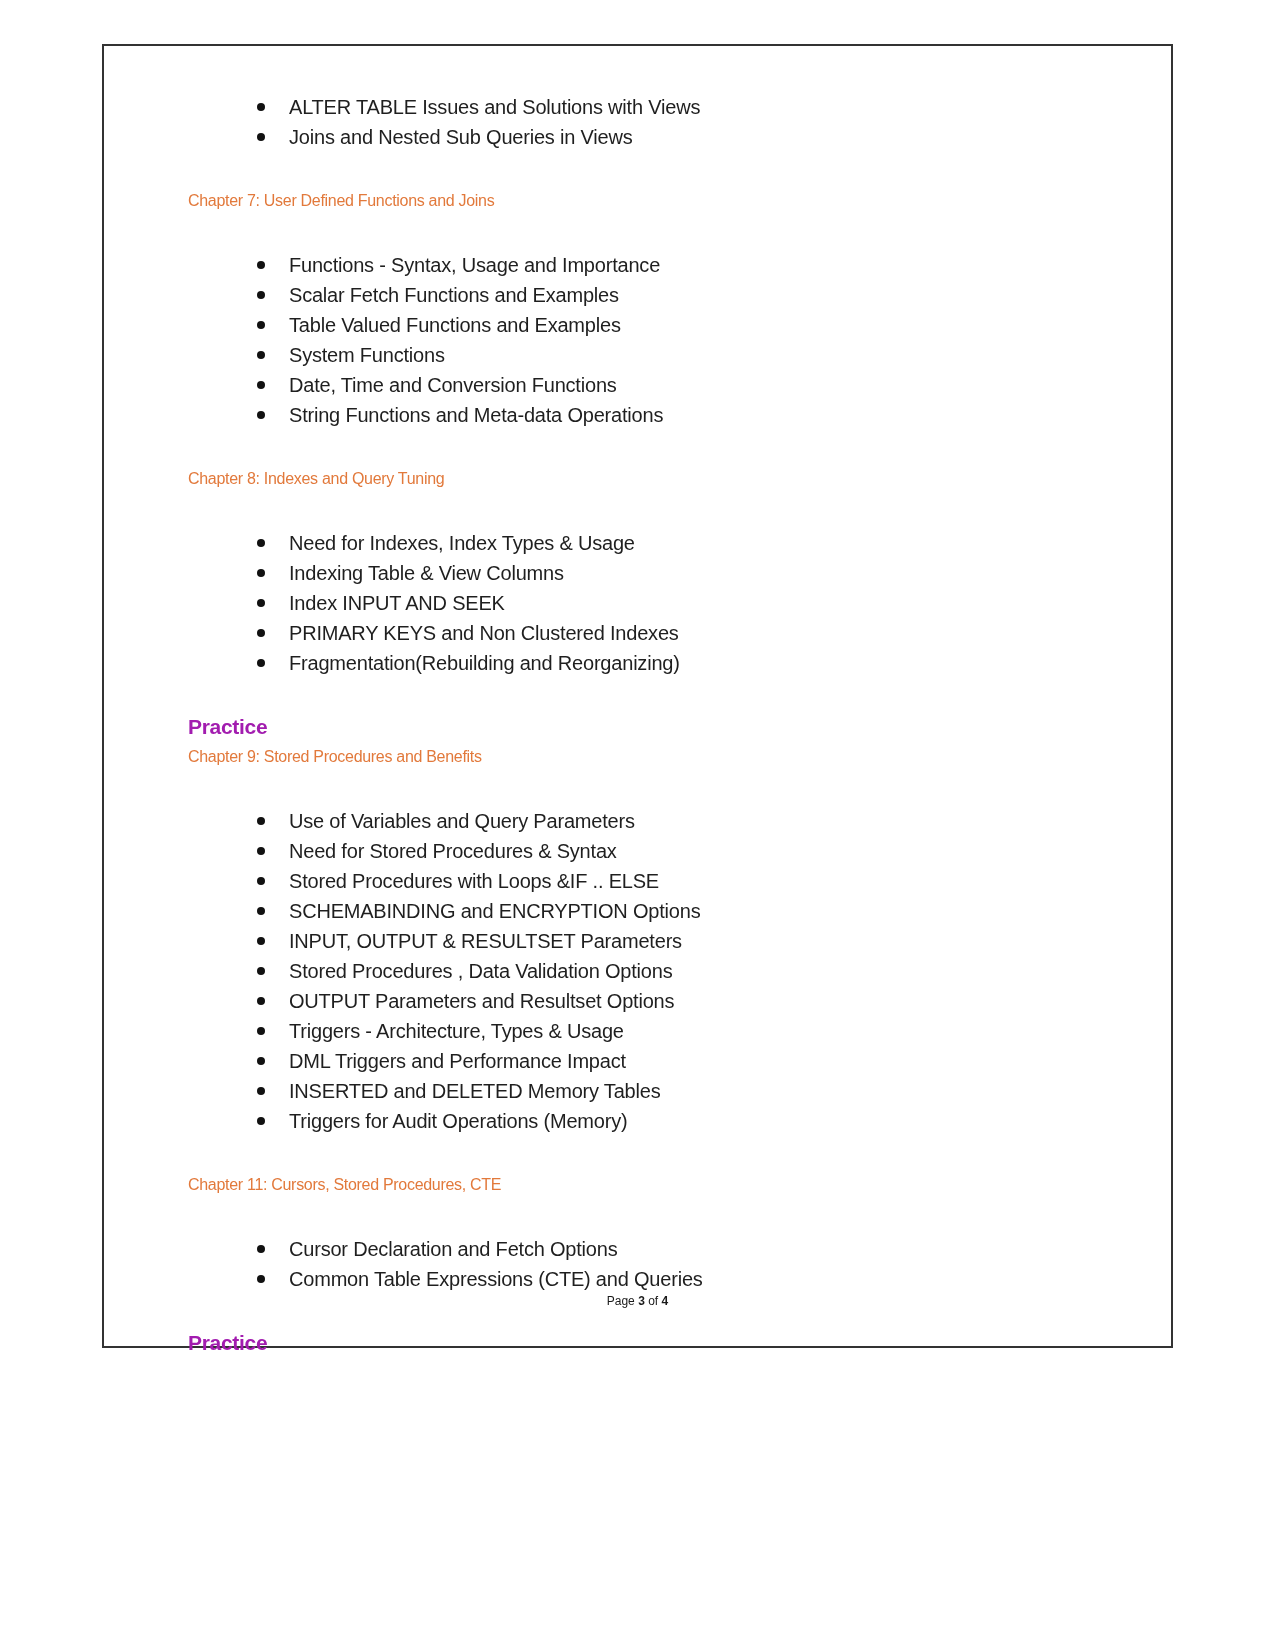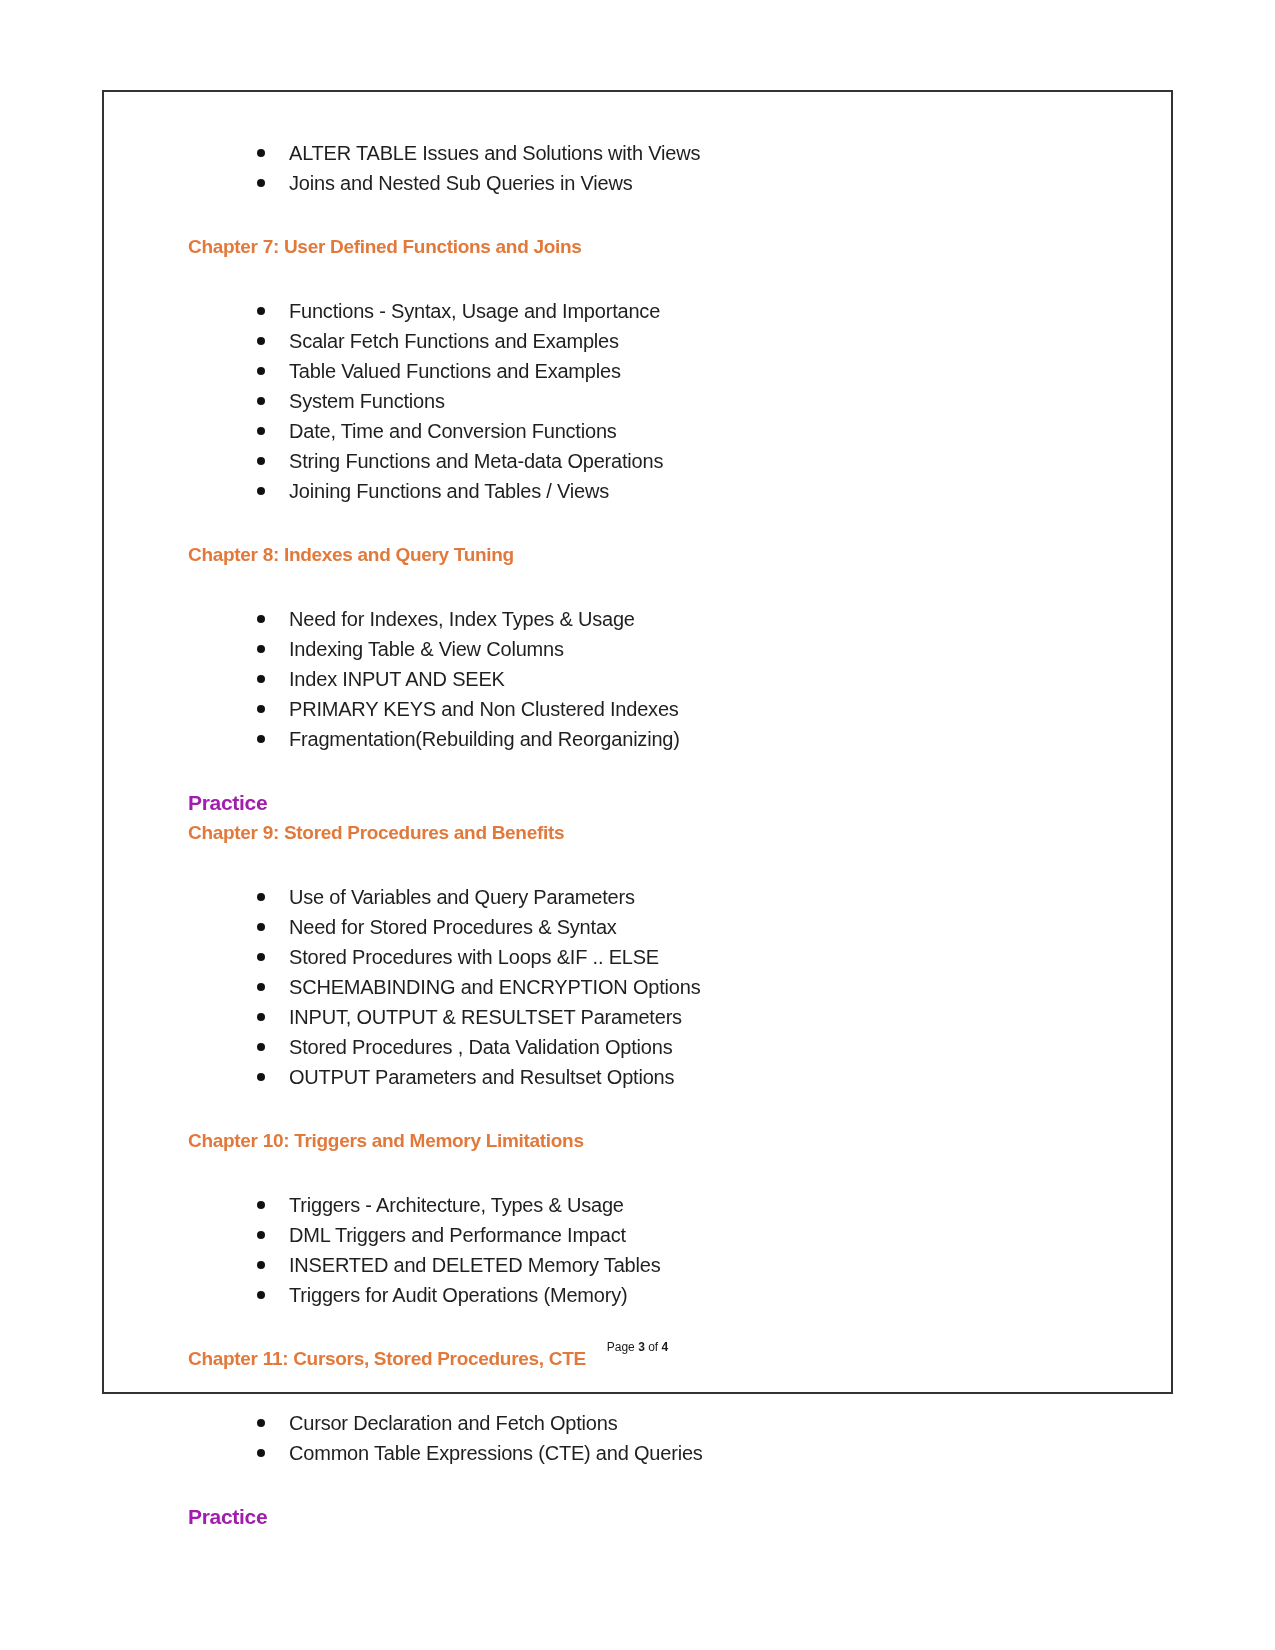--- a/index.html
+++ b/index.html
@@ -12,21 +12,20 @@
     color: #1f1f1f;
   }
   .frame {
     position: absolute;
     left: 102px;
     top: 44px;
     width: 1071px;
     height: 1304px;
     border: 2px solid #333333;
     background: #ffffff;
-    margin-top: 46px;
   }
   .content {
     padding: 46px 30px 0 84px;
   }
   ul.bullets {
     list-style: none;
   }
   ul.bullets li {
     position: relative;
     padding-left: 101px;
@@ -40,22 +39,22 @@
     position: absolute;
     left: 69px;
     top: 11px;
     width: 8px;
     height: 8px;
     border-radius: 50%;
     background: #111111;
   }
   .section-heading {
     color: #E2793B;
-    font-size: 19px;
-    font-weight: bold;
+    font-size: 16px;
+    font-weight: normal;
     line-height: 30px;
     letter-spacing: -0.3px;
     margin: 34px 0;
     white-space: nowrap;
   }
   .practice-label {
     color: #a21caf;
     font-size: 21px;
     font-weight: bold;
     line-height: 30px;
@@ -89,21 +88,20 @@
 
     <section>
       <h2 class="section-heading">Chapter 7: User Defined Functions and Joins</h2>
       <ul class="bullets">
         <li>Functions - Syntax, Usage and Importance</li>
         <li>Scalar Fetch Functions and Examples</li>
         <li>Table Valued Functions and Examples</li>
         <li>System Functions</li>
         <li>Date, Time and Conversion Functions</li>
         <li>String Functions and Meta-data Operations</li>
-        <li>Joining Functions and Tables / Views</li>
       </ul>
     </section>
 
     <section>
       <h2 class="section-heading">Chapter 8: Indexes and Query Tuning</h2>
       <ul class="bullets">
         <li>Need for Indexes, Index Types &amp; Usage</li>
         <li>Indexing Table &amp; View Columns</li>
         <li>Index INPUT AND SEEK</li>
         <li>PRIMARY KEYS and Non Clustered Indexes</li>
@@ -119,21 +117,20 @@
         <li>Need for Stored Procedures &amp; Syntax</li>
         <li>Stored Procedures with Loops &amp;IF .. ELSE</li>
         <li>SCHEMABINDING and ENCRYPTION Options</li>
         <li>INPUT, OUTPUT &amp; RESULTSET Parameters</li>
         <li>Stored Procedures , Data Validation Options</li>
         <li>OUTPUT Parameters and Resultset Options</li>
       </ul>
     </section>
 
     <section>
-      <h2 class="section-heading">Chapter 10: Triggers and Memory Limitations</h2>
       <ul class="bullets">
         <li>Triggers - Architecture, Types &amp; Usage</li>
         <li>DML Triggers and Performance Impact</li>
         <li>INSERTED and DELETED Memory Tables</li>
         <li>Triggers for Audit Operations (Memory)</li>
       </ul>
     </section>
 
     <section>
       <h2 class="section-heading">Chapter 11: Cursors, Stored Procedures, CTE</h2>

